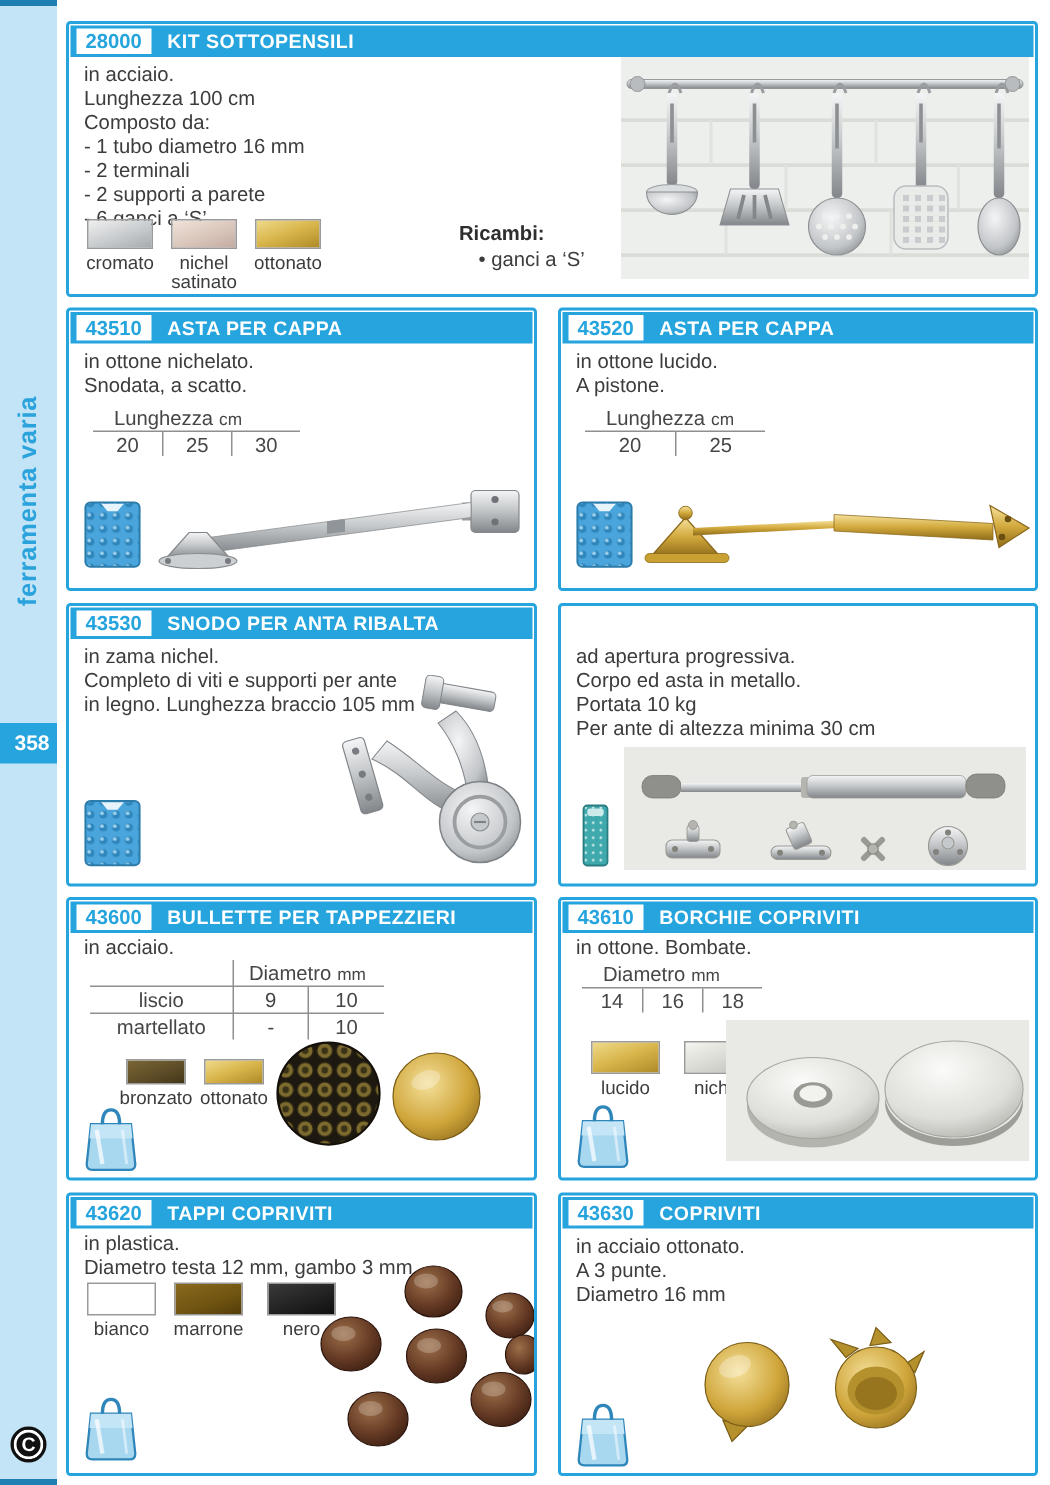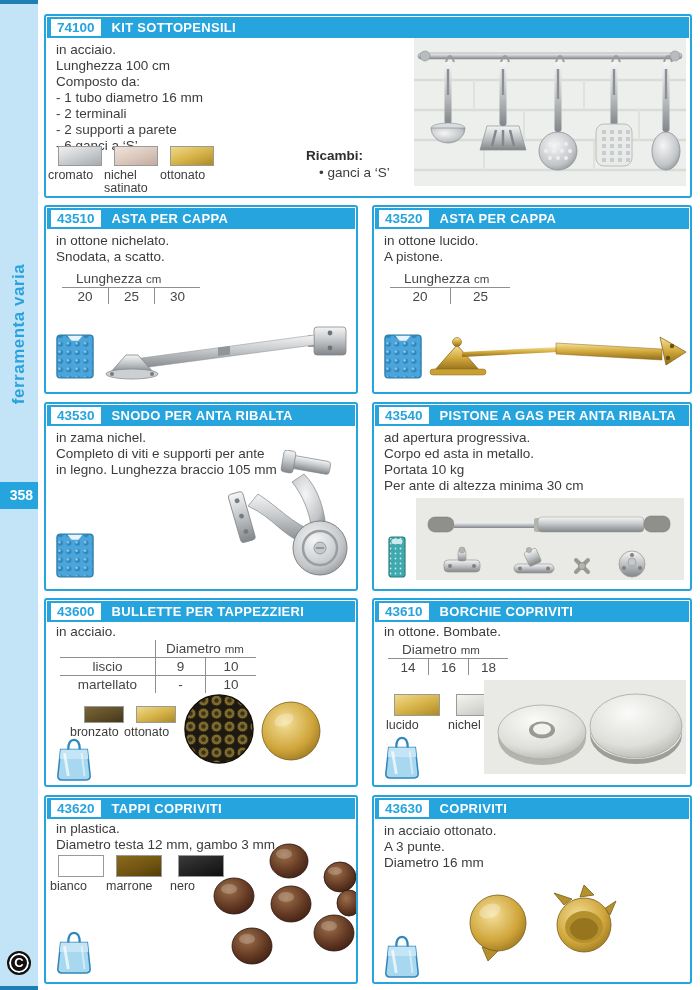--- a/index.html
+++ b/index.html
@@ -50,21 +50,21 @@
   
   .swatch{position:absolute;border:1px solid #9a9a9a;}
   .sw-chrome{background:linear-gradient(160deg,#f0f0f0 0%,#cfd2d4 45%,#a7abae 100%);}
   .sw-nichelsat{background:linear-gradient(160deg,#f0e3db 0%,#dcc9be 50%,#c3aba0 100%);}
   .sw-brass{background:linear-gradient(160deg,#efd98b 0%,#d8b54a 50%,#ae8a27 100%);}
   .sw-bronze{background:linear-gradient(160deg,#7a6636 0%,#5c4b26 60%,#423619 100%);}
   .sw-nickel{background:linear-gradient(160deg,#f4f4f0 0%,#dcdcd6 50%,#bfbfb9 100%);}
   .sw-white{background:#fff;}
   .sw-brown{background:linear-gradient(160deg,#8a6a1e 0%,#6f5310 60%,#523c09 100%);}
   .sw-black{background:linear-gradient(160deg,#3a3a3a 0%,#0f0f0f 100%);}
-  .sw-label{position:absolute;font-size:12.5px;line-height:13px;color:var(--txt);}
+  .sw-label{position:absolute;font-size:12.5px;line-height:13px;color:var(--txt);text-align:center;}
 
   .ricambi-label{position:absolute;font-weight:700;font-size:13.5px;color:#2e2e2e;padding-left:24px;}
   .ricambi-item{position:absolute;font-size:13.5px;color:var(--txt);margin-left:37px;}
 
   .art,.photo,.pack{position:absolute;}
 </style>
 </head>
 <body>
 
 <svg width="0" height="0" style="position:absolute" aria-hidden="true">
@@ -134,21 +134,21 @@
 <div class="page">
 
   <div class="sidebar">
     <div class="v-label">ferramenta varia</div>
     <div class="page-badge">358</div>
     <div class="logo">C</div>
   </div>
 
   <section class="box" style="left:44px;top:14px;width:648px;height:184px">
     <header class="box-head">
-      <span class="code">74100</span>
+      <span class="code">28000</span>
       <span class="title">KIT SOTTOPENSILI</span>
     </header>
     <div class="desc" style="left:10px;top:26px">
       <div>in acciaio.</div>
       <div>Lunghezza 100 cm</div>
       <div>Composto da:</div>
       <div>- 1 tubo diametro 16 mm</div>
       <div>- 2 terminali</div>
       <div>- 2 supporti a parete</div>
       <div>- 6 ganci a ‘S’</div>
@@ -338,24 +338,20 @@
       <path d="M30,56 C56,68 64,86 88,94 L98,82 C74,74 62,58 40,44 Z" fill="url(#gSilvH)" stroke="#82868a" stroke-width="0.7"></path>
       <path d="M86,24 C100,38 106,58 108,78 L94,82 C92,62 84,44 74,32 Z" fill="url(#rSilv)" stroke="#82868a" stroke-width="0.7"></path>
       <circle cx="102" cy="98" r="27" fill="url(#rSilv)" stroke="#7e8286" stroke-width="1"></circle>
       <circle cx="102" cy="98" r="17" fill="none" stroke="#9a9ea1" stroke-width="2.5"></circle>
       <circle cx="102" cy="98" r="6" fill="#c6c9cc" stroke="#8a8d90" stroke-width="0.8"></circle>
       <line x1="98" y1="98" x2="106" y2="98" stroke="#7e8286" stroke-width="1.4"></line>
     </svg>
   </section>
 
   <section class="box" style="left:372px;top:402px;width:320px;height:189px">
-    <header class="box-head">
-      <span class="code">43540</span>
-      <span class="title">PISTONE A GAS PER ANTA RIBALTA</span>
-    </header>
     <div class="desc" style="left:10px;top:26px">
       <div>ad apertura progressiva.</div>
       <div>Corpo ed asta in metallo.</div>
       <div>Portata 10 kg</div>
       <div>Per ante di altezza minima 30 cm</div>
     </div>
     <svg class="pack" style="left:14px;top:132px" width="18" height="42">
         <use href="#sym-blister-v"></use>
       </svg>
     <svg class="photo" style="left:42px;top:94px" width="268" height="82" viewBox="0 0 268 82">

